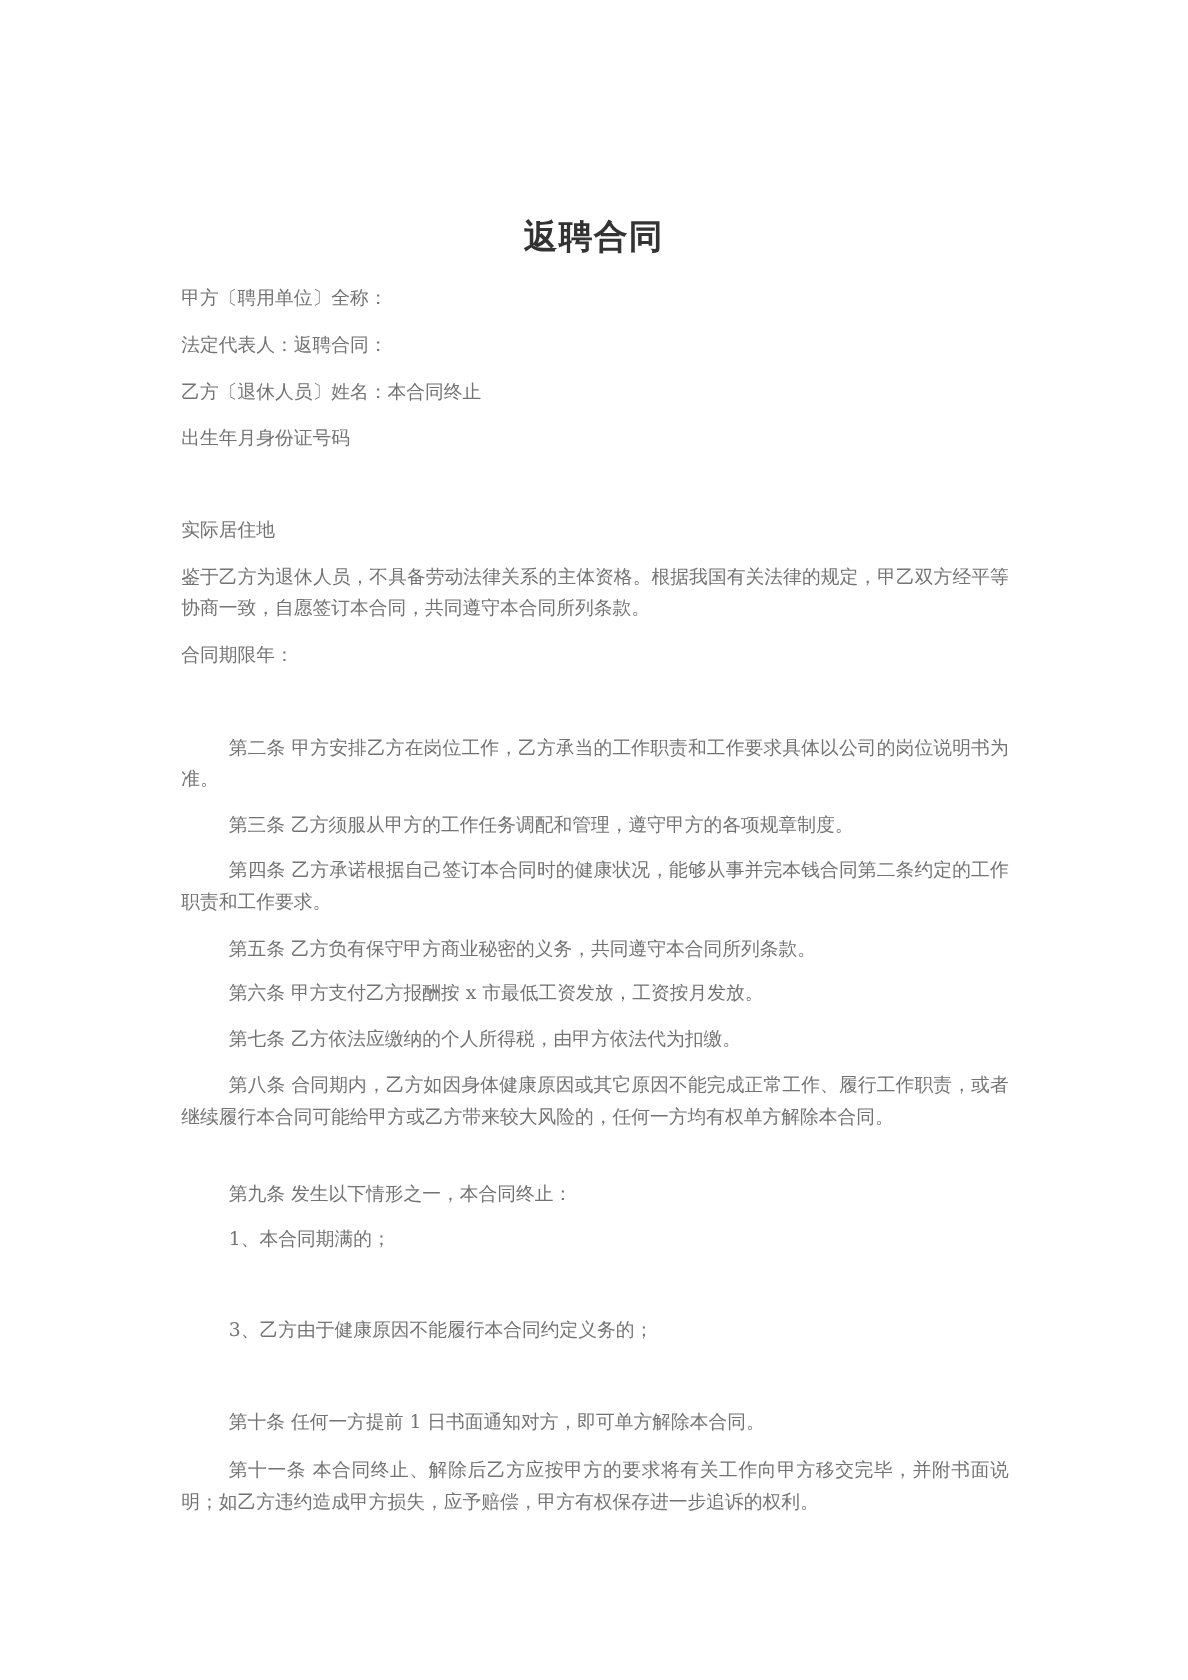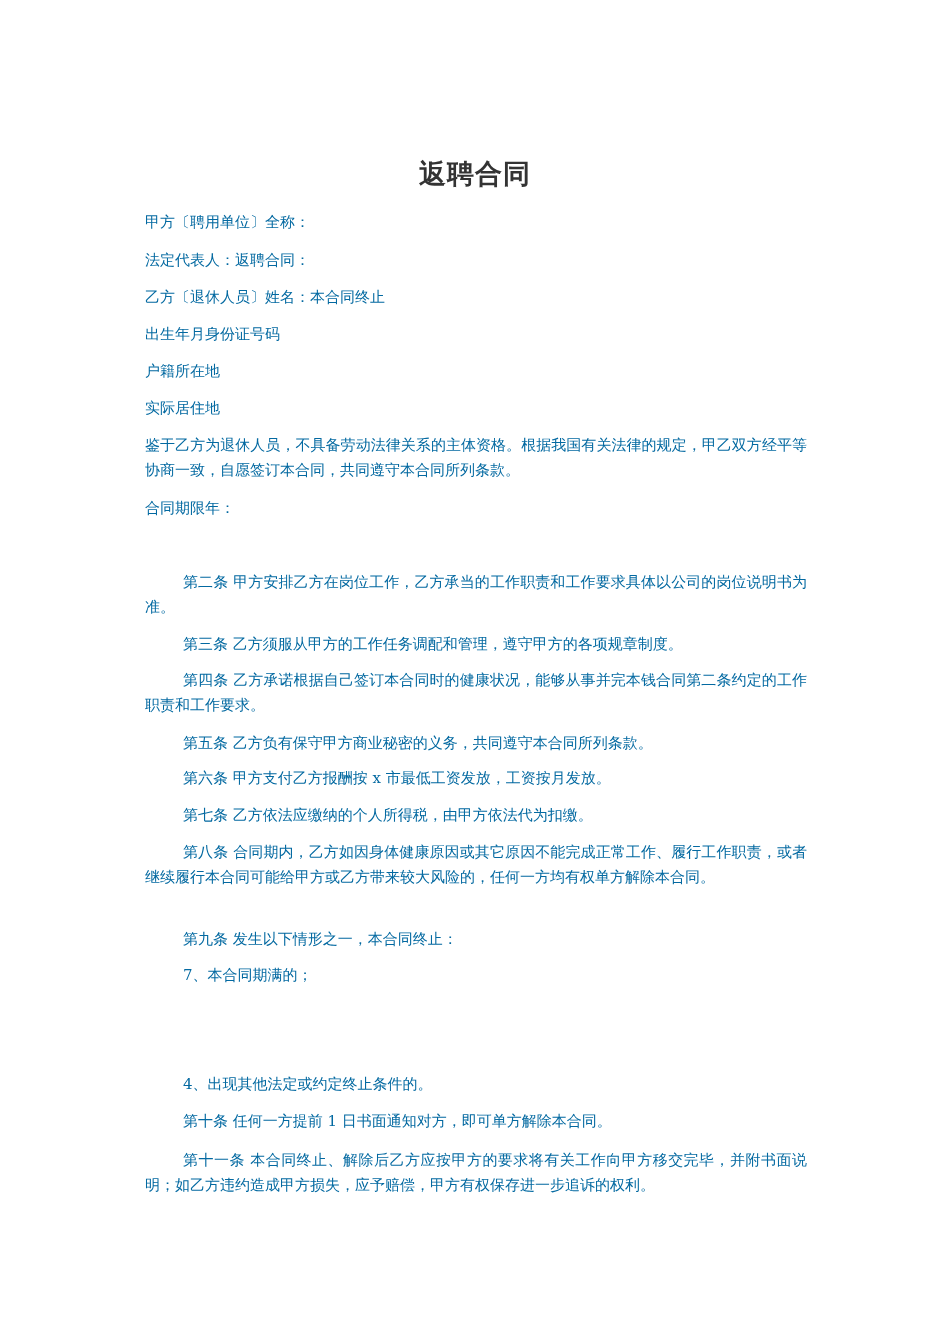--- a/index.html
+++ b/index.html
@@ -1,48 +1,47 @@
 <!DOCTYPE html>
 <html><head>
 <meta charset="utf-8">
 <style>
   html, body { margin: 0; padding: 0; background: #ffffff; }
   body { width: 950px; height: 1344px; position: relative; overflow: hidden;
          font-family: "DejaVu Serif", "Liberation Serif", serif; color: #333333; }
-  .page { position: absolute; left: 0; top: 0; width: 950px; height: 1083px; text-decoration: underline; }
+  .page { position: absolute; left: 0; top: 16px; width: 950px; height: 1083px; text-decoration: underline; }
   .title { position: absolute; left: 0; width: 950px; top: 156px; text-align: center;
            font-family: "DejaVu Sans", "Liberation Sans", sans-serif; font-weight: bold;
            font-size: 27px; line-height: 36px; color: #333333; letter-spacing: 1px; }
   .p { position: absolute; left: 145px; width: 662px; font-size: 15px; line-height: 25px;
-       color: #0369a1; text-align: justify; white-space: normal; word-break: break-all; }
+       color: #737373; text-align: justify; white-space: normal; word-break: break-all; }
   .indent { text-indent: 38px; }
 </style>
 </head>
 <body>
 
 <div class="page">
   <div class="title">返聘合同</div>
 
   <div class="p" style="top:210px">甲方〔聘用单位〕全称：</div>
   <div class="p" style="top:248px">法定代表人：返聘合同：</div>
   <div class="p" style="top:285px">乙方〔退休人员〕姓名：本合同终止</div>
   <div class="p" style="top:322px">出生年月身份证号码</div>
-  <div class="p" style="top:359px">户籍所在地</div>
   <div class="p" style="top:396px">实际居住地</div>
 
   <div class="p" style="top:433px">鉴于乙方为退休人员，不具备劳动法律关系的主体资格。根据我国有关法律的规定，甲乙双方经平等协商一致，自愿签订本合同，共同遵守本合同所列条款。</div>
   <div class="p" style="top:496px">合同期限年：</div>
 
   <div class="p indent" style="top:570px">第二条  甲方安排乙方在岗位工作，乙方承当的工作职责和工作要求具体以公司的岗位说明书为准。</div>
   <div class="p indent" style="top:632px">第三条  乙方须服从甲方的工作任务调配和管理，遵守甲方的各项规章制度。</div>
   <div class="p indent" style="top:668px">第四条  乙方承诺根据自己签订本合同时的健康状况，能够从事并完本钱合同第二条约定的工作职责和工作要求。</div>
   <div class="p indent" style="top:731px">第五条  乙方负有保守甲方商业秘密的义务，共同遵守本合同所列条款。</div>
   <div class="p indent" style="top:766px">第六条  甲方支付乙方报酬按 x 市最低工资发放，工资按月发放。</div>
   <div class="p indent" style="top:803px">第七条  乙方依法应缴纳的个人所得税，由甲方依法代为扣缴。</div>
   <div class="p indent" style="top:840px">第八条  合同期内，乙方如因身体健康原因或其它原因不能完成正常工作、履行工作职责，或者继续履行本合同可能给甲方或乙方带来较大风险的，任何一方均有权单方解除本合同。</div>
   <div class="p indent" style="top:927px">第九条  发生以下情形之一，本合同终止：</div>
 
-  <div class="p indent" style="top:963px">7、本合同期满的；</div>
-  <div class="p indent" style="top:1072px">4、出现其他法定或约定终止条件的。</div>
+  <div class="p indent" style="top:963px">1、本合同期满的；</div>
+  <div class="p indent" style="top:1036px">3、乙方由于健康原因不能履行本合同约定义务的；</div>
 
   <div class="p indent" style="top:1109px">第十条  任何一方提前 1 日书面通知对方，即可单方解除本合同。</div>
   <div class="p indent" style="top:1148px">第十一条  本合同终止、解除后乙方应按甲方的要求将有关工作向甲方移交完毕，并附书面说明；如乙方违约造成甲方损失，应予赔偿，甲方有权保存进一步追诉的权利。</div>
 </div>
 
 </body></html>

